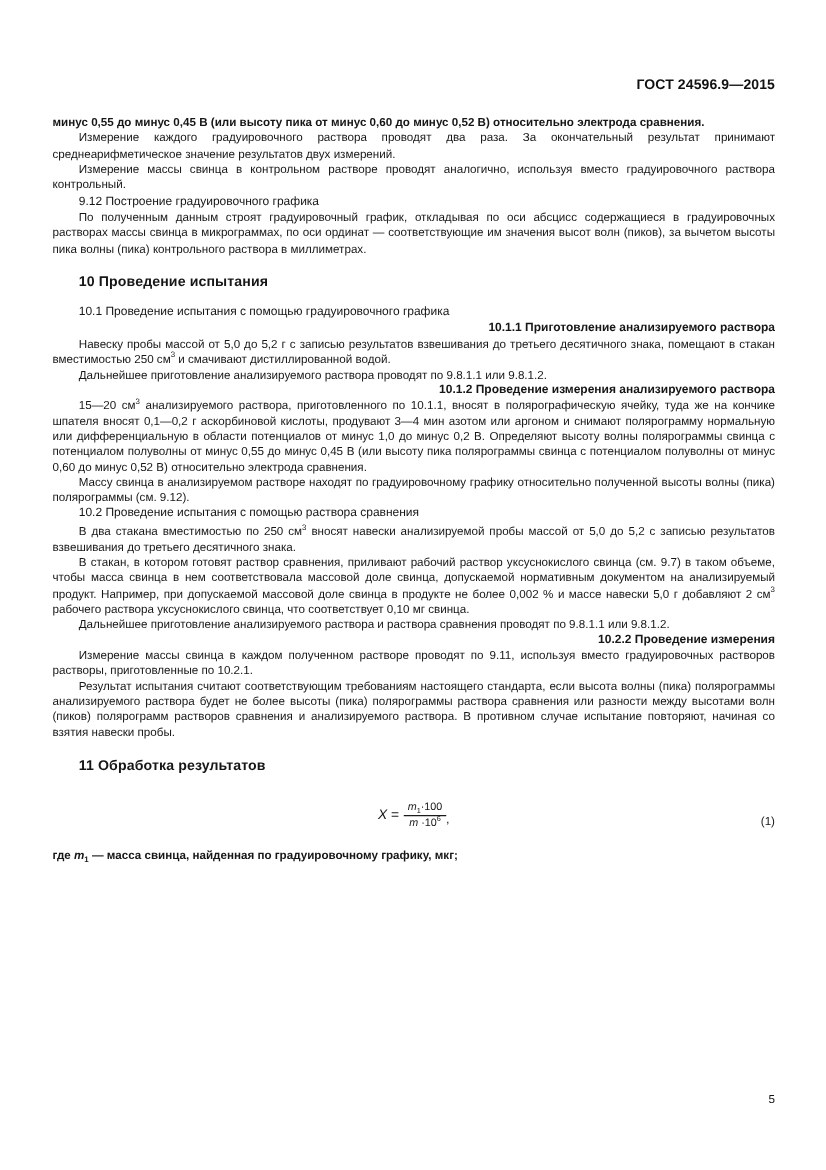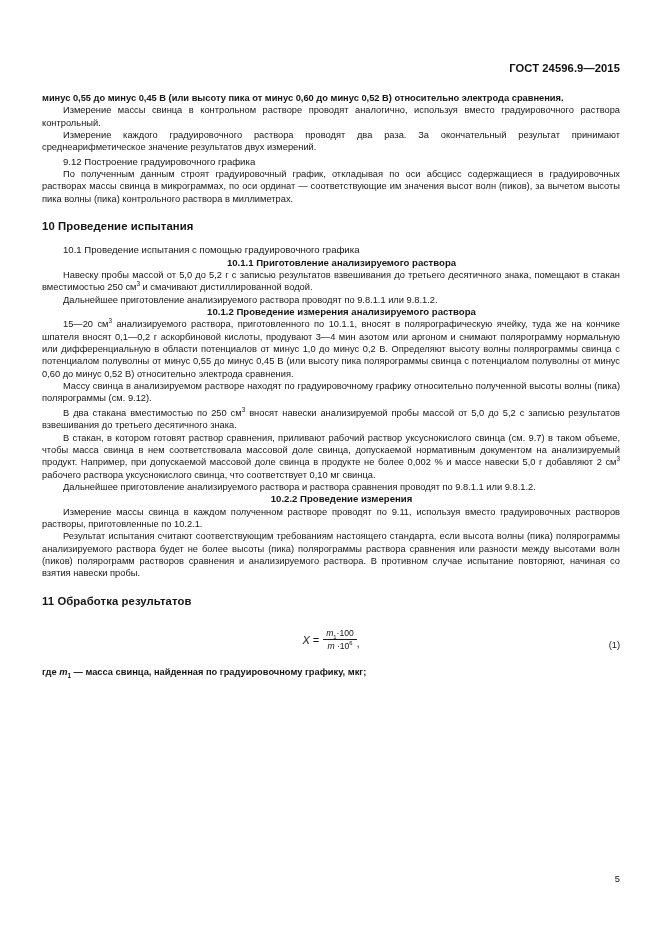--- a/index.html
+++ b/index.html
@@ -51,39 +51,40 @@
   }
   .para-noindent {
     text-indent: 0;
     text-align: justify;
     font-weight: bold;
   }
   .h-main {
     font-weight: bold;
     font-size: 11.3px;
     line-height: 14px;
+    margin-left: 21px;
     text-indent: 0;
     text-align: left;
     letter-spacing: 0.1px;
   }
   .h-sub {
     font-weight: normal;
     font-size: 9.6px;
     line-height: 12.4px;
     margin-left: 21px;
     text-indent: 0;
     text-align: left;
   }
   .h-subsub {
     font-weight: bold;
     font-size: 9.6px;
     line-height: 12.4px;
     margin-left: 21px;
     text-indent: 0;
-    text-align: center;
+    text-align: right;
   }
   .sp-before-main { height: 14px; }
   .sp-after-main { height: 11px; }
   .sp-tiny { height: 2px; }
 
   sup { font-size: 0.68em; vertical-align: super; line-height: 0; }
   sub { font-size: 0.68em; vertical-align: sub; line-height: 0; }
   i, .ital { font-style: italic; }
 
   .formula-row {
@@ -157,24 +158,24 @@
 <body>
 
 <div class="page">
 
   <div class="header">ГОСТ 24596.9—2015</div>
 
   <div class="content">
 
     <p class="para-noindent">минус 0,55 до минус 0,45 В (или высоту пика от минус 0,60 до минус 0,52 В) относительно электрода сравнения.</p>
 
+    <p class="para">Измерение каждого градуировочного раствора проводят два раза. За окончательный результат принимают среднеарифметическое значение результатов двух измерений.</p>
+
     <p class="para">Измерение массы свинца в контрольном растворе проводят аналогично, используя вместо градуировочного раствора контрольный.</p>
 
-    <p class="para">Измерение каждого градуировочного раствора проводят два раза. За окончательный результат принимают среднеарифметическое значение результатов двух измерений.</p>
-
     <div class="sp-tiny"></div>
 
     <p class="h-sub">9.12  Построение градуировочного графика</p>
 
     <p class="para">По полученным данным строят градуировочный график, откладывая по оси абсцисс содержащиеся в градуировочных растворах массы свинца в микрограммах, по оси ординат — соответствующие им значения высот волн (пиков), за вычетом высоты пика волны (пика) контрольного раствора в миллиметрах.</p>
 
     <div class="sp-before-main"></div>
 
     <p class="h-main">10  Проведение испытания</p>
 
@@ -187,20 +188,21 @@
     <p class="para"><span>Навеску пробы массой от 5,0 до 5,2 г с записью результатов взвешивания до третьего десятичного знака, помещают в стакан вместимостью 250 см</span><sup>3</sup><span> и смачивают дистиллированной водой.</span></p>
 
     <p class="para">Дальнейшее приготовление анализируемого раствора проводят по 9.8.1.1 или 9.8.1.2.</p>
 
     <p class="h-subsub">10.1.2  Проведение измерения анализируемого раствора</p>
 
     <p class="para"><span>15—20 см</span><sup>3</sup><span> анализируемого раствора, приготовленного по 10.1.1, вносят в полярографическую ячейку, туда же на кончике шпателя вносят 0,1—0,2 г аскорбиновой кислоты, продувают 3—4 мин азотом или аргоном и снимают полярограмму нормальную или дифференциальную в области потенциалов от минус 1,0 до минус 0,2 В. Определяют высоту волны полярограммы свинца с потенциалом полуволны от минус 0,55 до минус 0,45 В (или высоту пика полярограммы свинца с потенциалом полуволны от минус 0,60 до минус 0,52 В) относительно электрода сравнения.</span></p>
 
     <p class="para">Массу свинца в анализируемом растворе находят по градуировочному графику относительно полученной высоты волны (пика) полярограммы (см. 9.12).</p>
 
+    <p class="h-sub">10.2  Проведение испытания с помощью раствора сравнения</p>
 
     <div class="sp-tiny"></div>
 
 
     <p class="para"><span>В два стакана вместимостью по 250 см</span><sup>3</sup><span> вносят навески анализируемой пробы массой от 5,0 до 5,2 с записью результатов взвешивания до третьего десятичного знака.</span></p>
 
 
     <p class="para"><span>В стакан, в котором готовят раствор сравнения, приливают рабочий раствор уксуснокислого свинца (см. 9.7) в таком объеме, чтобы масса свинца в нем соответствовала массовой доле свинца, допускаемой нормативным документом на анализируемый продукт. Например, при допускаемой массовой доле свинца в продукте не более 0,002 % и массе навески 5,0 г добавляют 2 см</span><sup>3</sup><span> рабочего раствора уксуснокислого свинца, что соответствует 0,10 мг свинца.</span></p>
 
     <p class="para">Дальнейшее приготовление анализируемого раствора и раствора сравнения проводят по 9.8.1.1 или 9.8.1.2.</p>

